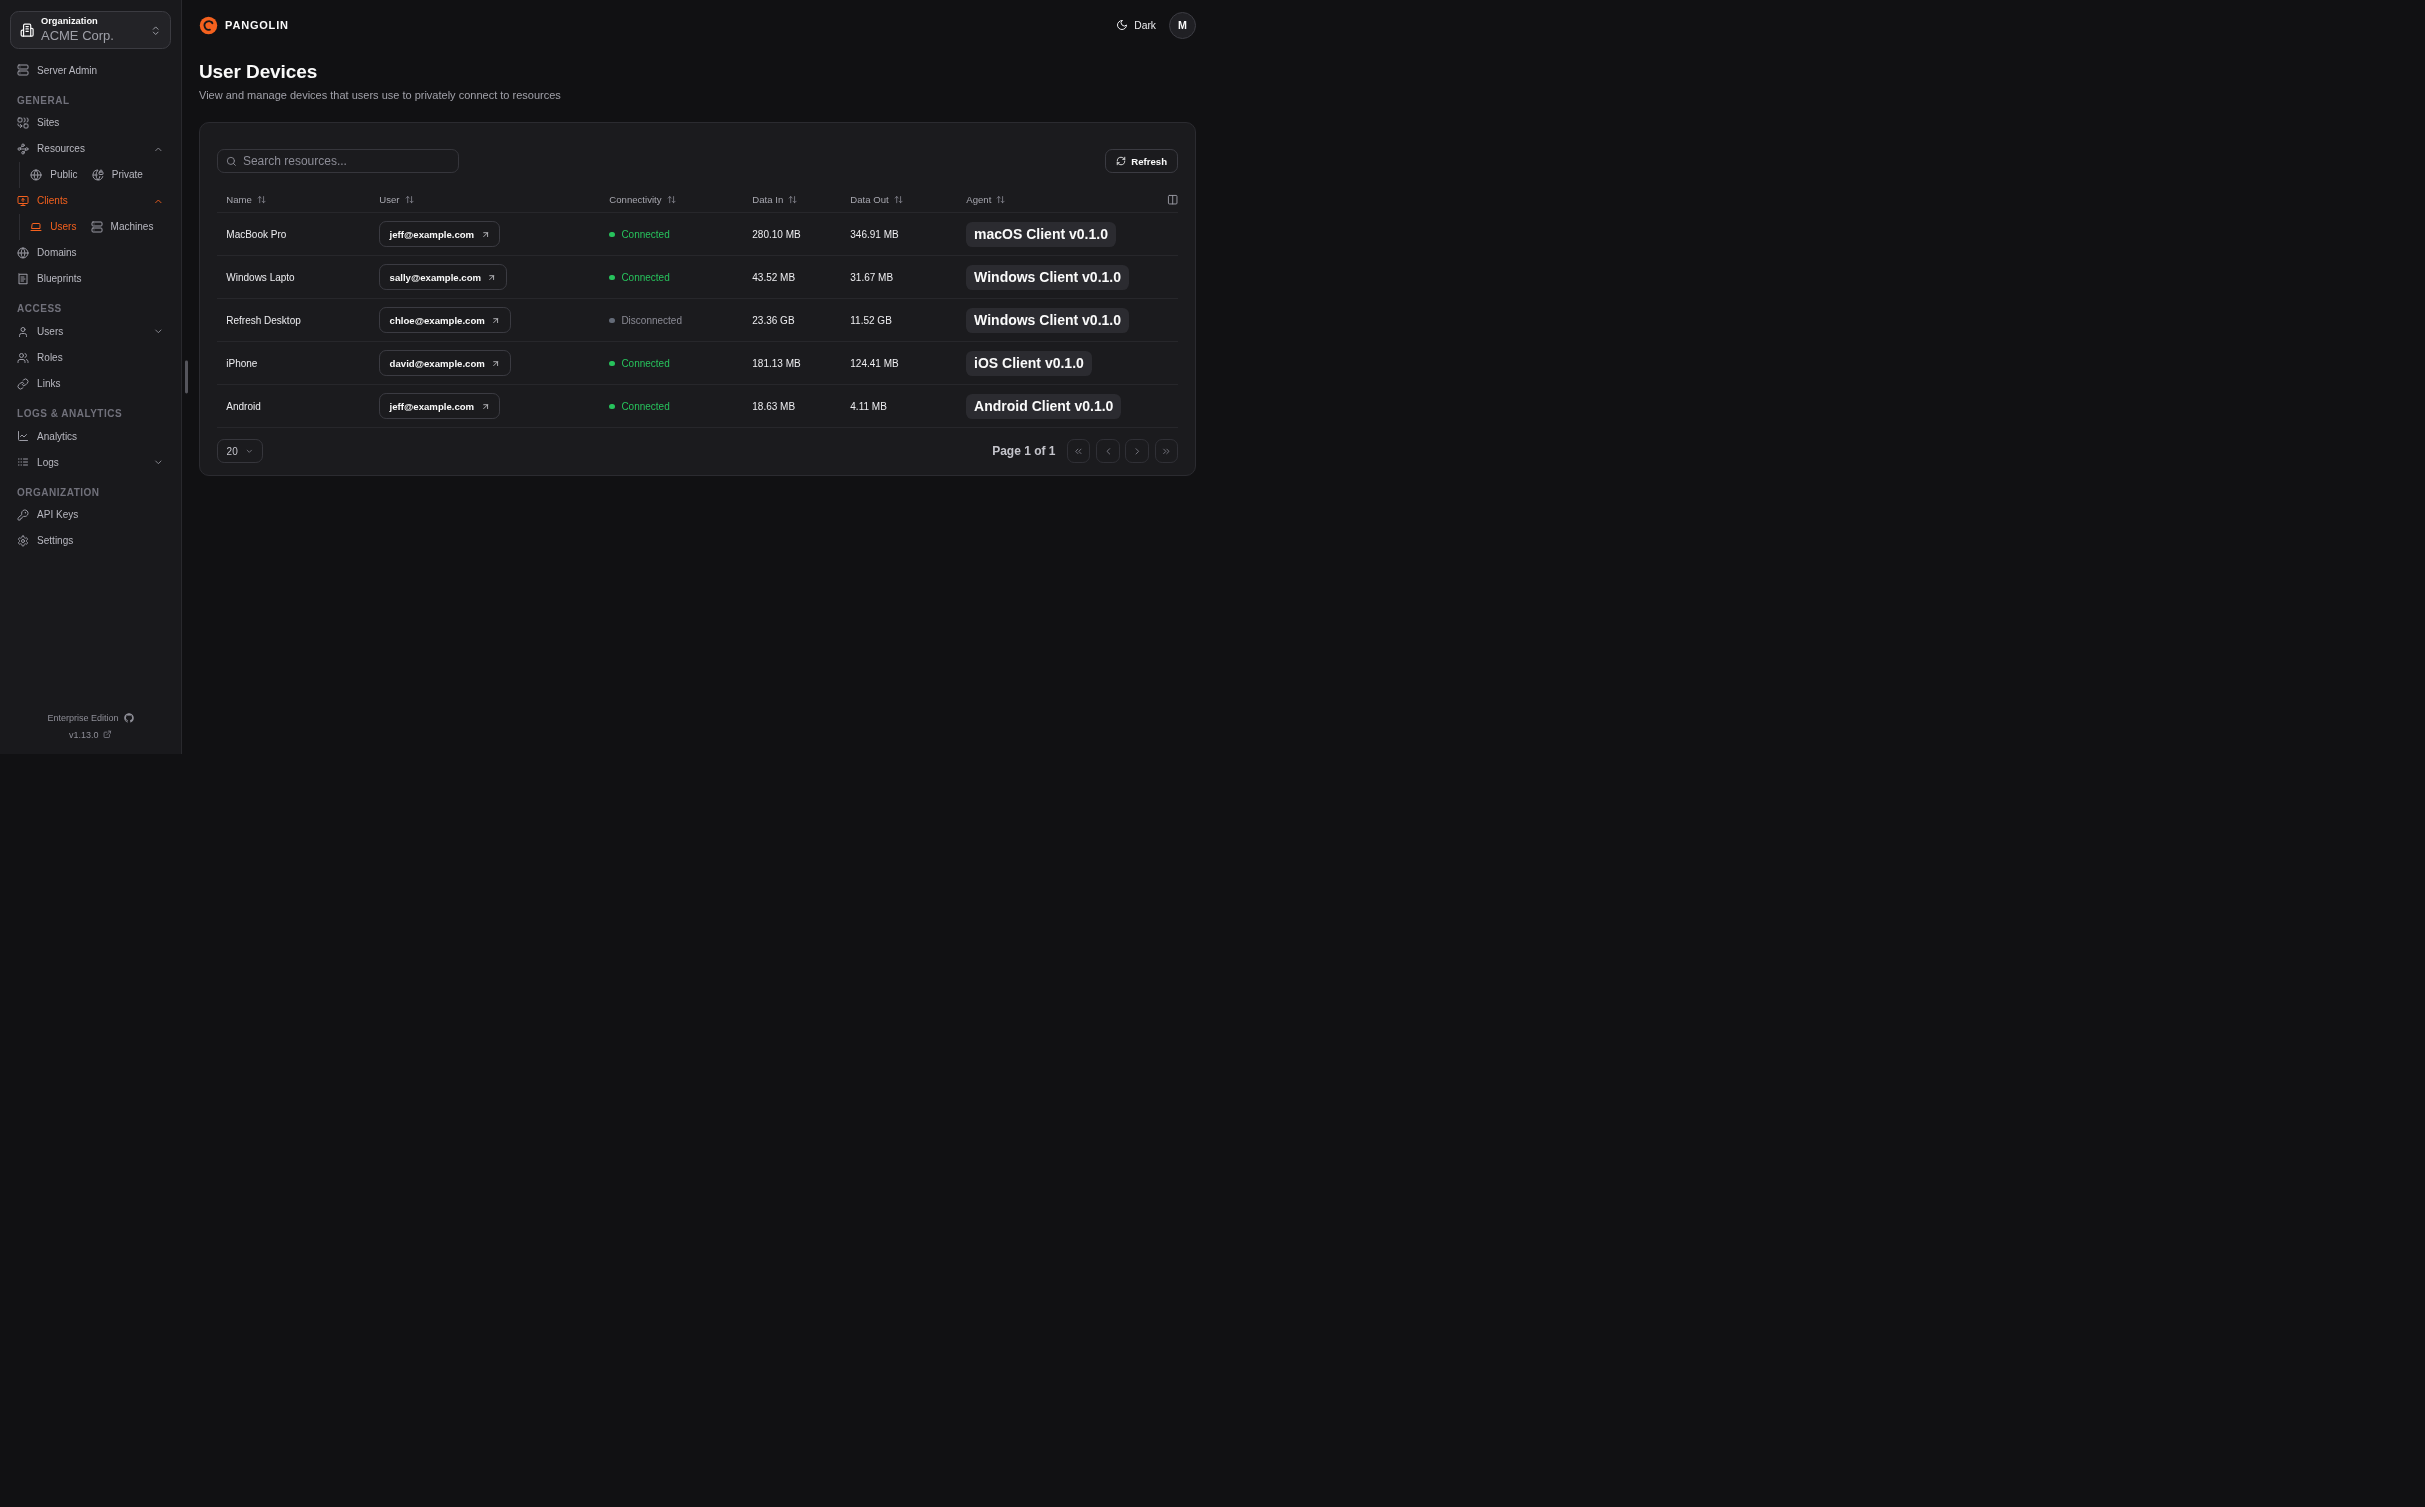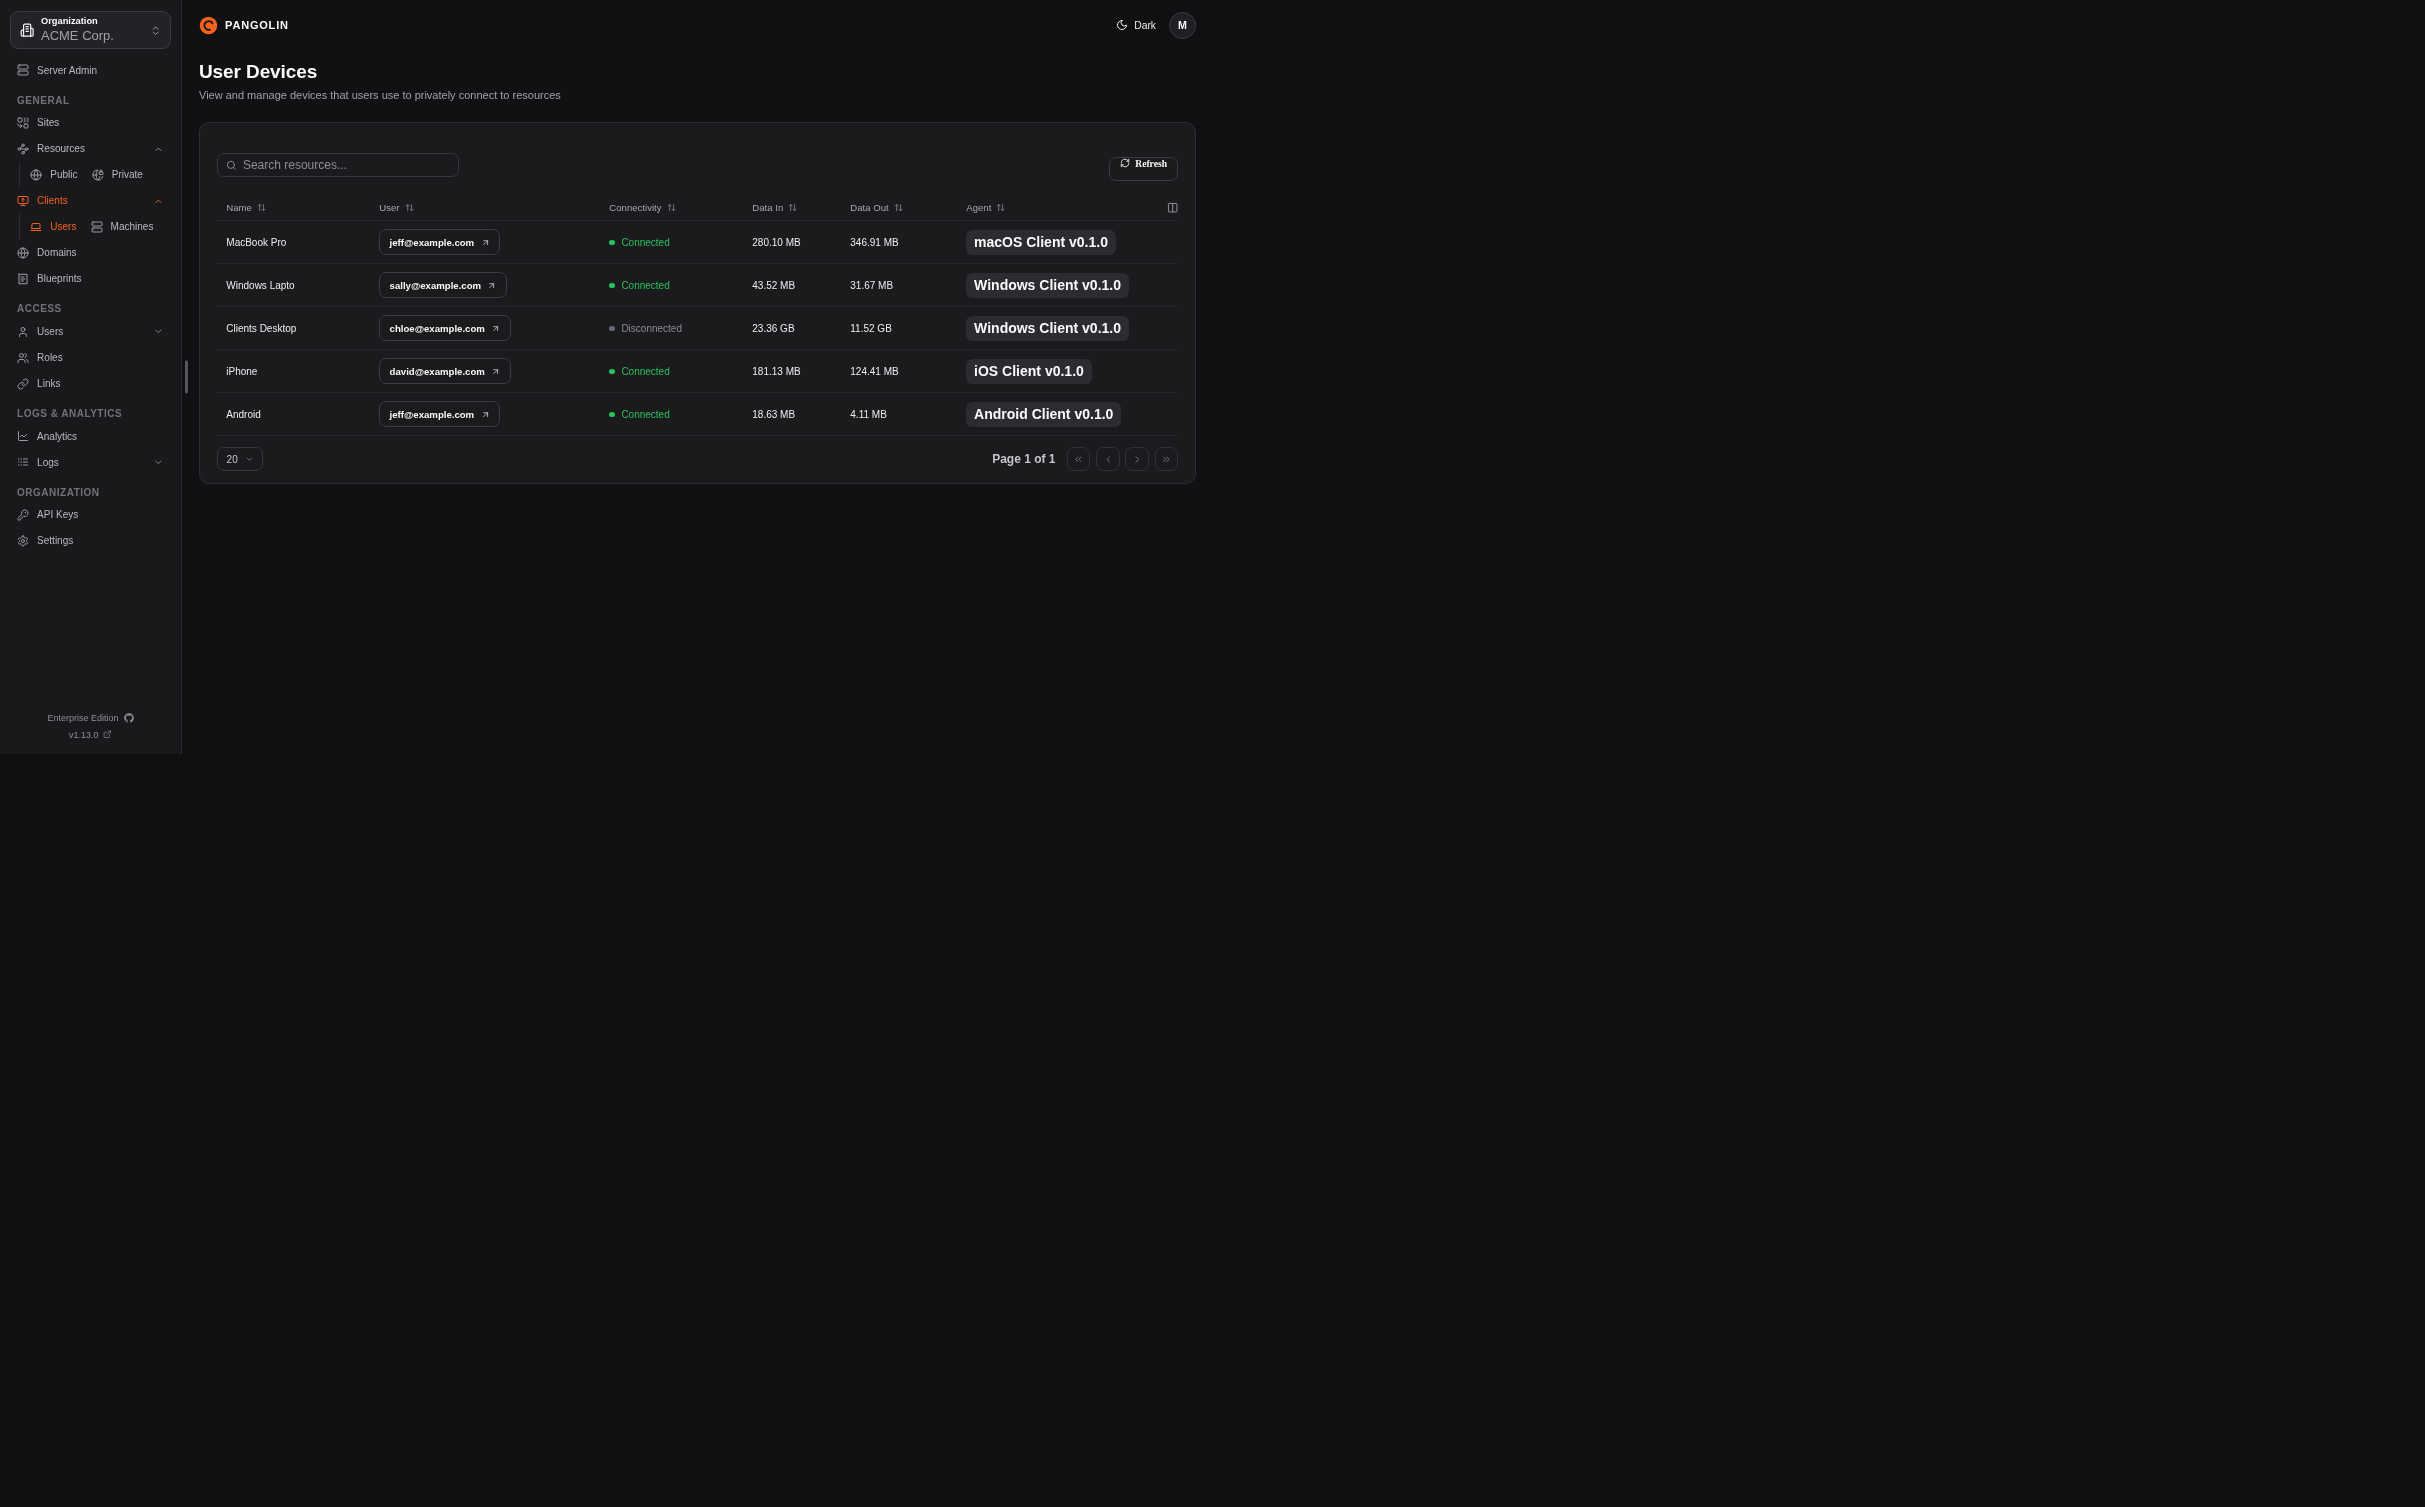--- a/index.html
+++ b/index.html
@@ -85,24 +85,24 @@
   .search {
     display:flex; align-items:center; gap:6.4px; width:242px; height:24px;
     border:0.7px solid #36363c; border-radius:7.1px; padding:0 7.8px; color:#8d8d97;
   }
   .search input {
     background:transparent; border:none; outline:none; color:#e8e8ec;
     font-size:12px; width:100%; font-family:inherit;
   }
   .search input::placeholder { color:#8d8d97; }
   .btn {
-    display:inline-flex; gap:5.7px; height:24px;
+    display:inline-flex; align-items:center; gap:5.7px; height:24px;
     border:0.7px solid #3b3b42; border-radius:7.1px; background:transparent;
     color:#fafafa; font-size:9.6px; font-weight:600; padding:0 10px;
-    cursor:pointer; font-family:Liberation Serif, serif;margin-top:8px;
+    cursor:pointer; font-family:Liberation Sans, sans-serif;
   }
   .btn .icon { color:#fafafa; }
 
   .row { display:grid; grid-template-columns:153px 230px 143px 98px 116px 1fr 21.4px; align-items:center; padding-left:9.3px; }
   .thead { height:27px; margin-top:13px; border-bottom:0.7px solid #27272b; color:#a7a7af; font-size:9.6px; }
   .th { display:flex; align-items:center; gap:5px; cursor:pointer; }
   .th .sort { color:#8d8d97; display:flex; }
   .col-toggle { justify-self:end; background:none; border:none; color:#9a9aa3; cursor:pointer; display:flex; padding:0; }
   .trow { height:43px; border-bottom:0.7px solid #27272b; font-size:10px; color:#ededf0; }
   .user-btn {
@@ -598,21 +598,21 @@
           <span class="dot"></span>
           <span>Connected</span>
         </div>
         <div>43.52 MB</div>
         <div>31.67 MB</div>
         <span class="badge">Windows Client v0.1.0</span>
         <div></div>
       </div>
 
       <div class="row trow">
-        <div>Clients Desktop</div>
+        <div>Refresh Desktop</div>
         <button class="user-btn">
           <span>chloe@example.com</span>
           <span class="icon">
               <svg width="9.3" height="9.3" viewBox="0 0 24 24" fill="none" stroke="currentColor" stroke-width="2" stroke-linecap="round" stroke-linejoin="round">
                 <path d="M7 7h10v10"></path>
                 <path d="M7 17 17 7"></path>
               </svg>
             </span>
         </button>
         <div class="status disconnected">

